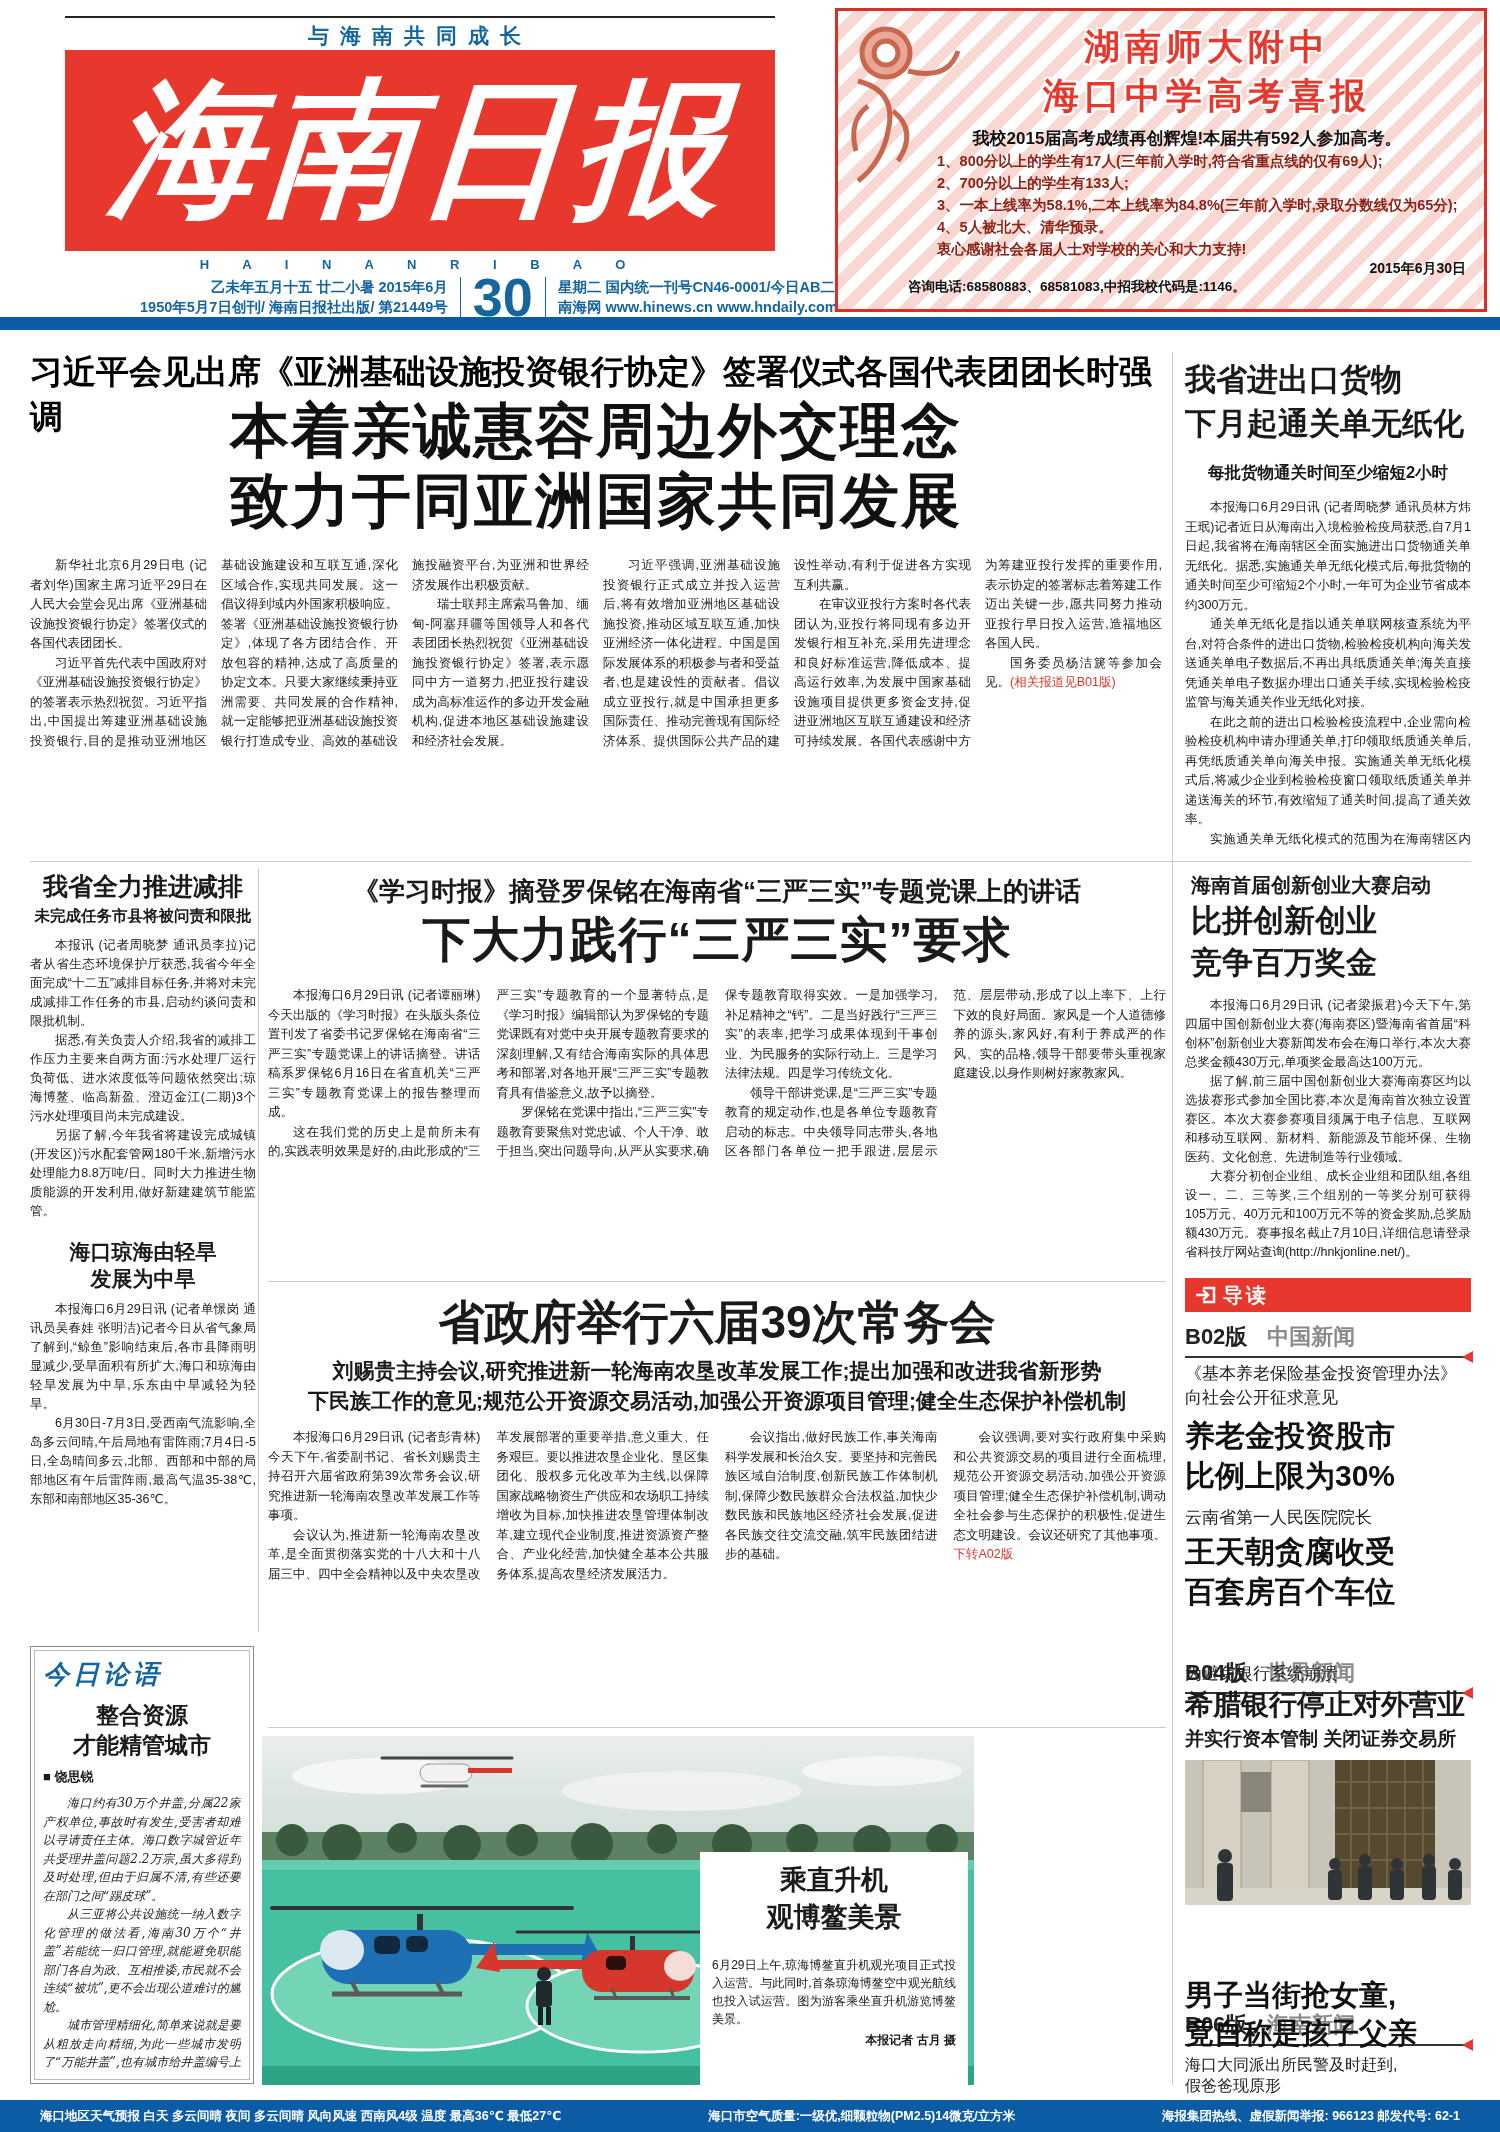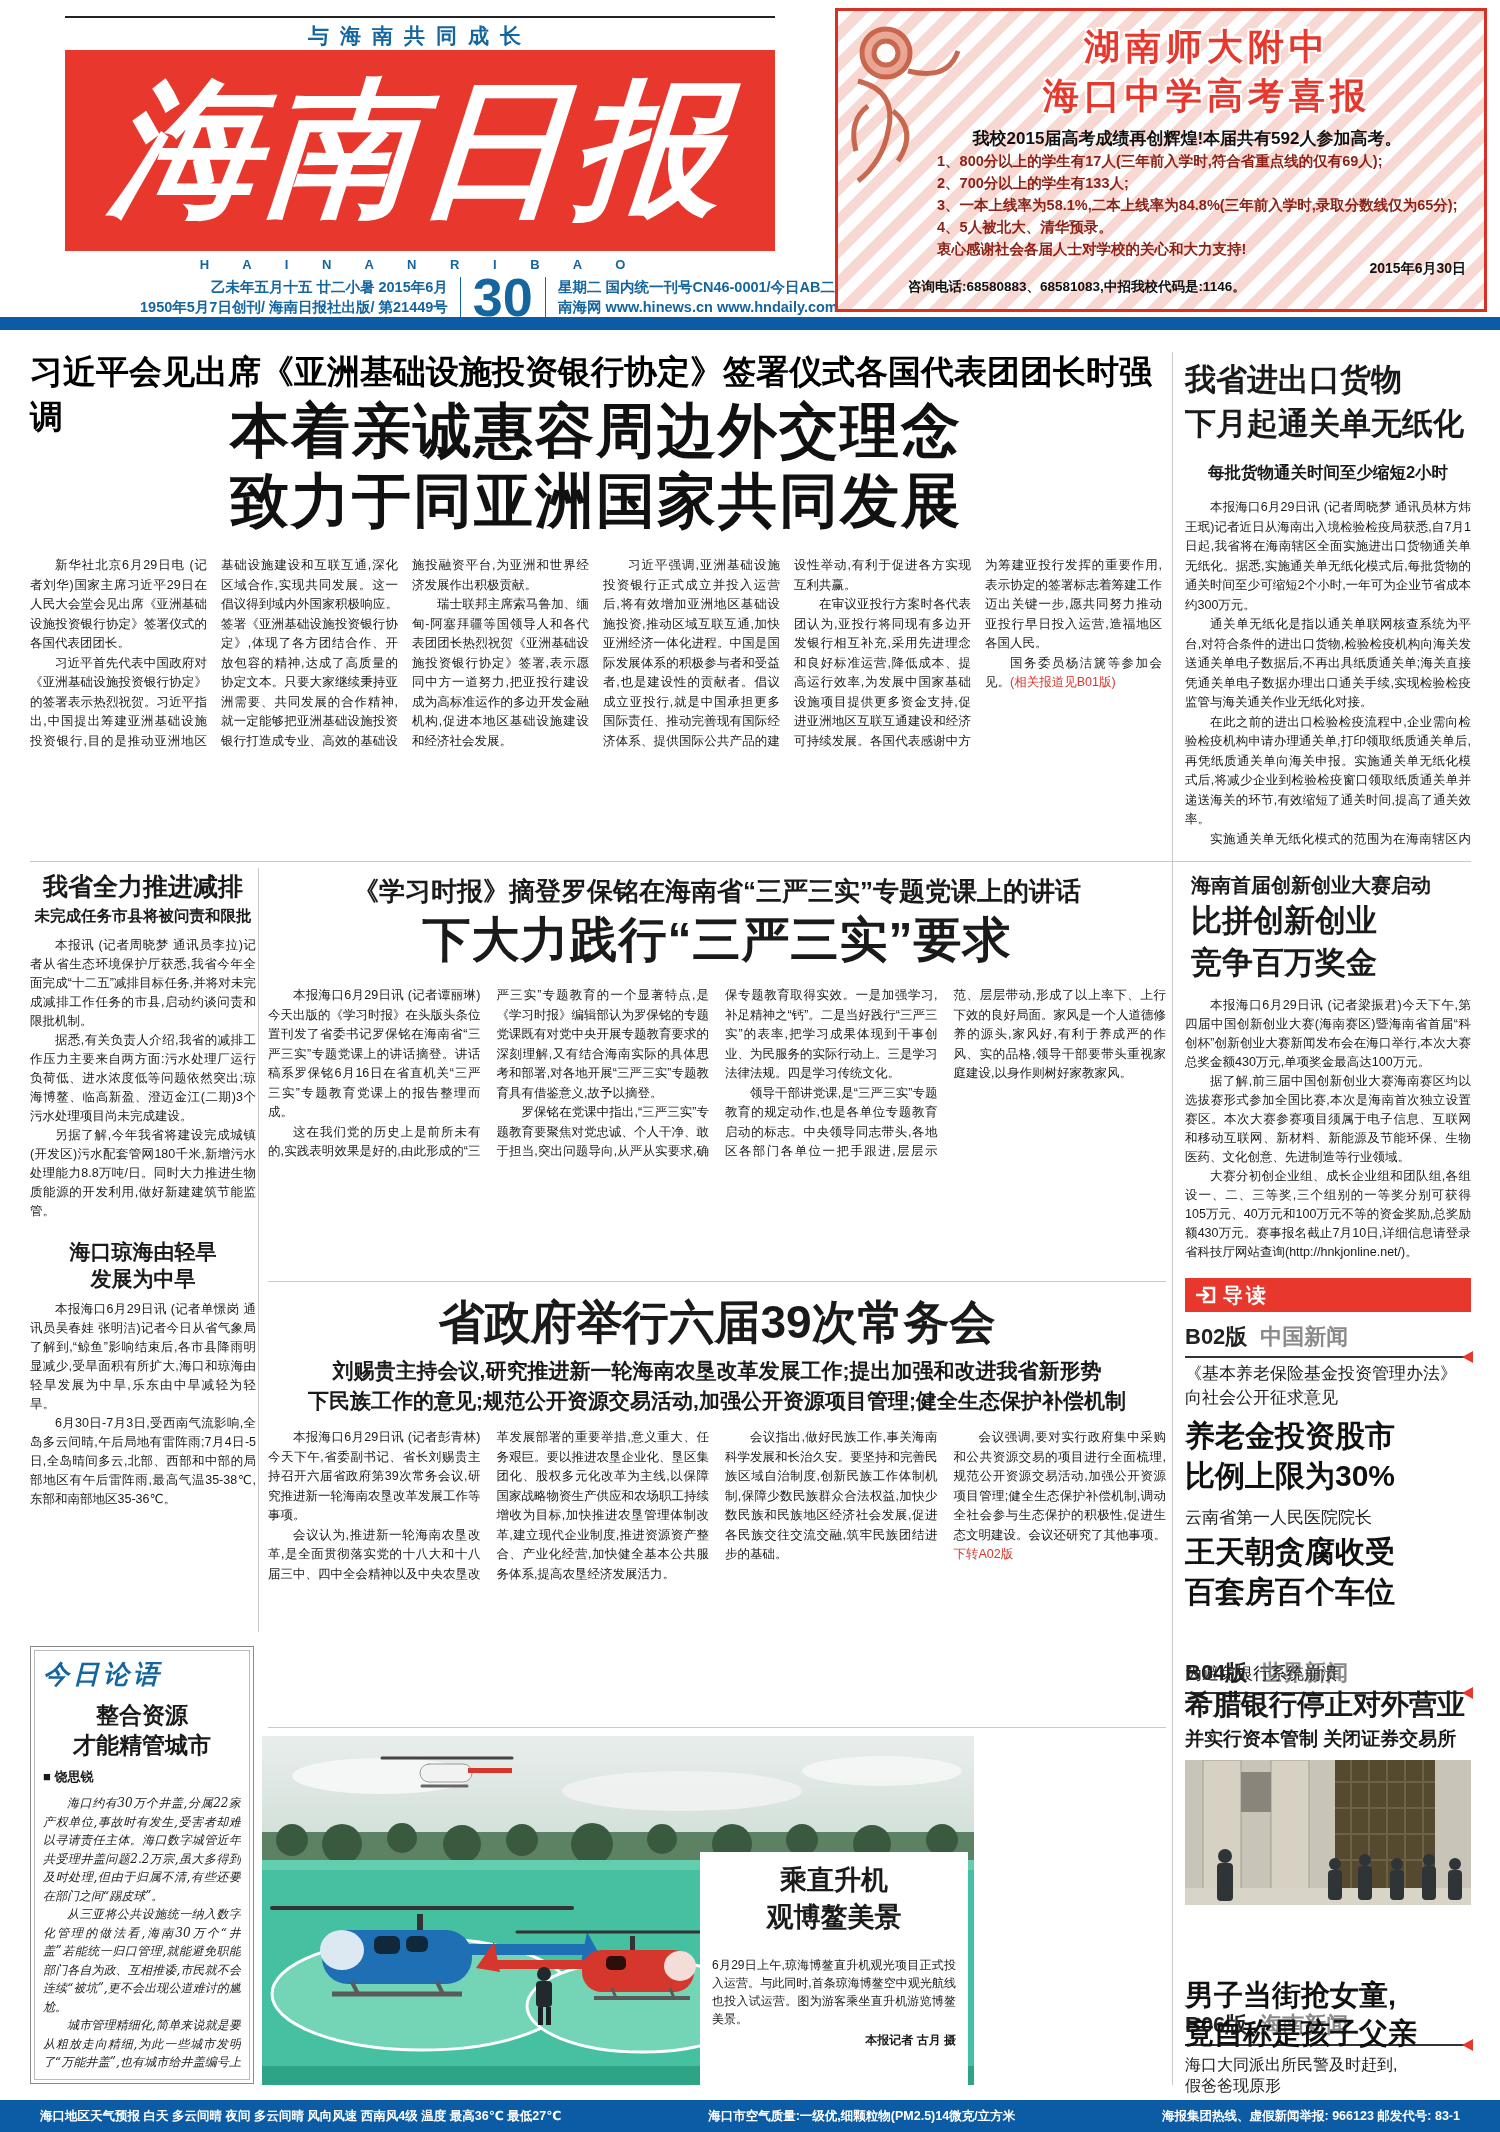--- a/index.html
+++ b/index.html
@@ -71,21 +71,21 @@
   .photo{left:262px;top:1736px;width:712px;height:349px;}
   .cappanel{left:700px;top:1852px;width:268px;height:233px;background:#fff;padding:10px 12px;box-sizing:border-box;}
   .capbig{text-align:center;font-size:27px;line-height:37px;font-weight:900;}
   .captext{margin-top:20px;font-size:12px;line-height:18px;text-align:justify;}
   .capcredit{margin-top:4px;font-size:12px;text-align:right;font-weight:bold;}
   
   .dbar{left:1185px;top:1278px;width:286px;height:34px;background:#e8372c;color:#fff;font-size:20px;font-weight:900;line-height:34px;padding-left:38px;box-sizing:border-box;letter-spacing:3px;}
   .dbaricon{position:absolute;left:10px;top:7px;}
   .dsec{left:1185px;width:286px;}
   .dsechead{font-size:22px;font-weight:900;color:#222;border-bottom:2px solid #333;padding-bottom:4px;position:relative;}
-  .dseccat{color:#8a8a8a;font-weight:bold;margin-left:13px;text-align:center;}
+  .dseccat{color:#8a8a8a;font-weight:bold;margin-left:20px;text-align:center;}
   .dtri{position:absolute;right:-2px;bottom:-7px;width:0;height:0;border-top:6px solid transparent;border-bottom:6px solid transparent;border-right:11px solid #e8372c;}
   .dsub{font-size:17px;line-height:24px;color:#222;}
   .dbig{font-size:30px;line-height:40px;font-weight:900;color:#111;}
   .dphoto{left:1185px;top:1760px;width:286px;height:145px;}
   
   .footer{left:0;top:2100px;width:1500px;height:32px;background:#0b5ca5;color:#fff;display:flex;justify-content:space-between;
           padding:0 40px;box-sizing:border-box;font-size:12.5px;line-height:32px;font-weight:bold;}
   
   .vr1{left:1172px;top:352px;width:1px;height:1733px;}
   .vr2{left:258px;top:868px;width:1px;height:764px;}
@@ -376,16 +376,16 @@
     <span class="dtri"></span>
   </div>
   <div class="abs dsec dbig pre" style="top:1976px;font-size:29px;line-height:38px;">男子当街抢女童,
 竟自称是孩子父亲</div>
   <div class="abs dsec dsub pre" style="top:2054px;font-size:16px;line-height:21px;">海口大同派出所民警及时赶到,
 假爸爸现原形</div>
 
   <div class="abs footer">
     <span>海口地区天气预报  白天 多云间晴  夜间 多云间晴  风向风速 西南风4级  温度 最高36℃ 最低27℃</span>
     <span>海口市空气质量:一级优,细颗粒物(PM2.5)14微克/立方米</span>
-    <span>海报集团热线、虚假新闻举报: 966123  邮发代号: 83-1</span>
+    <span>海报集团热线、虚假新闻举报: 966123  邮发代号: 62-1</span>
   </div>
 
 </div>
 
 </body></html>

